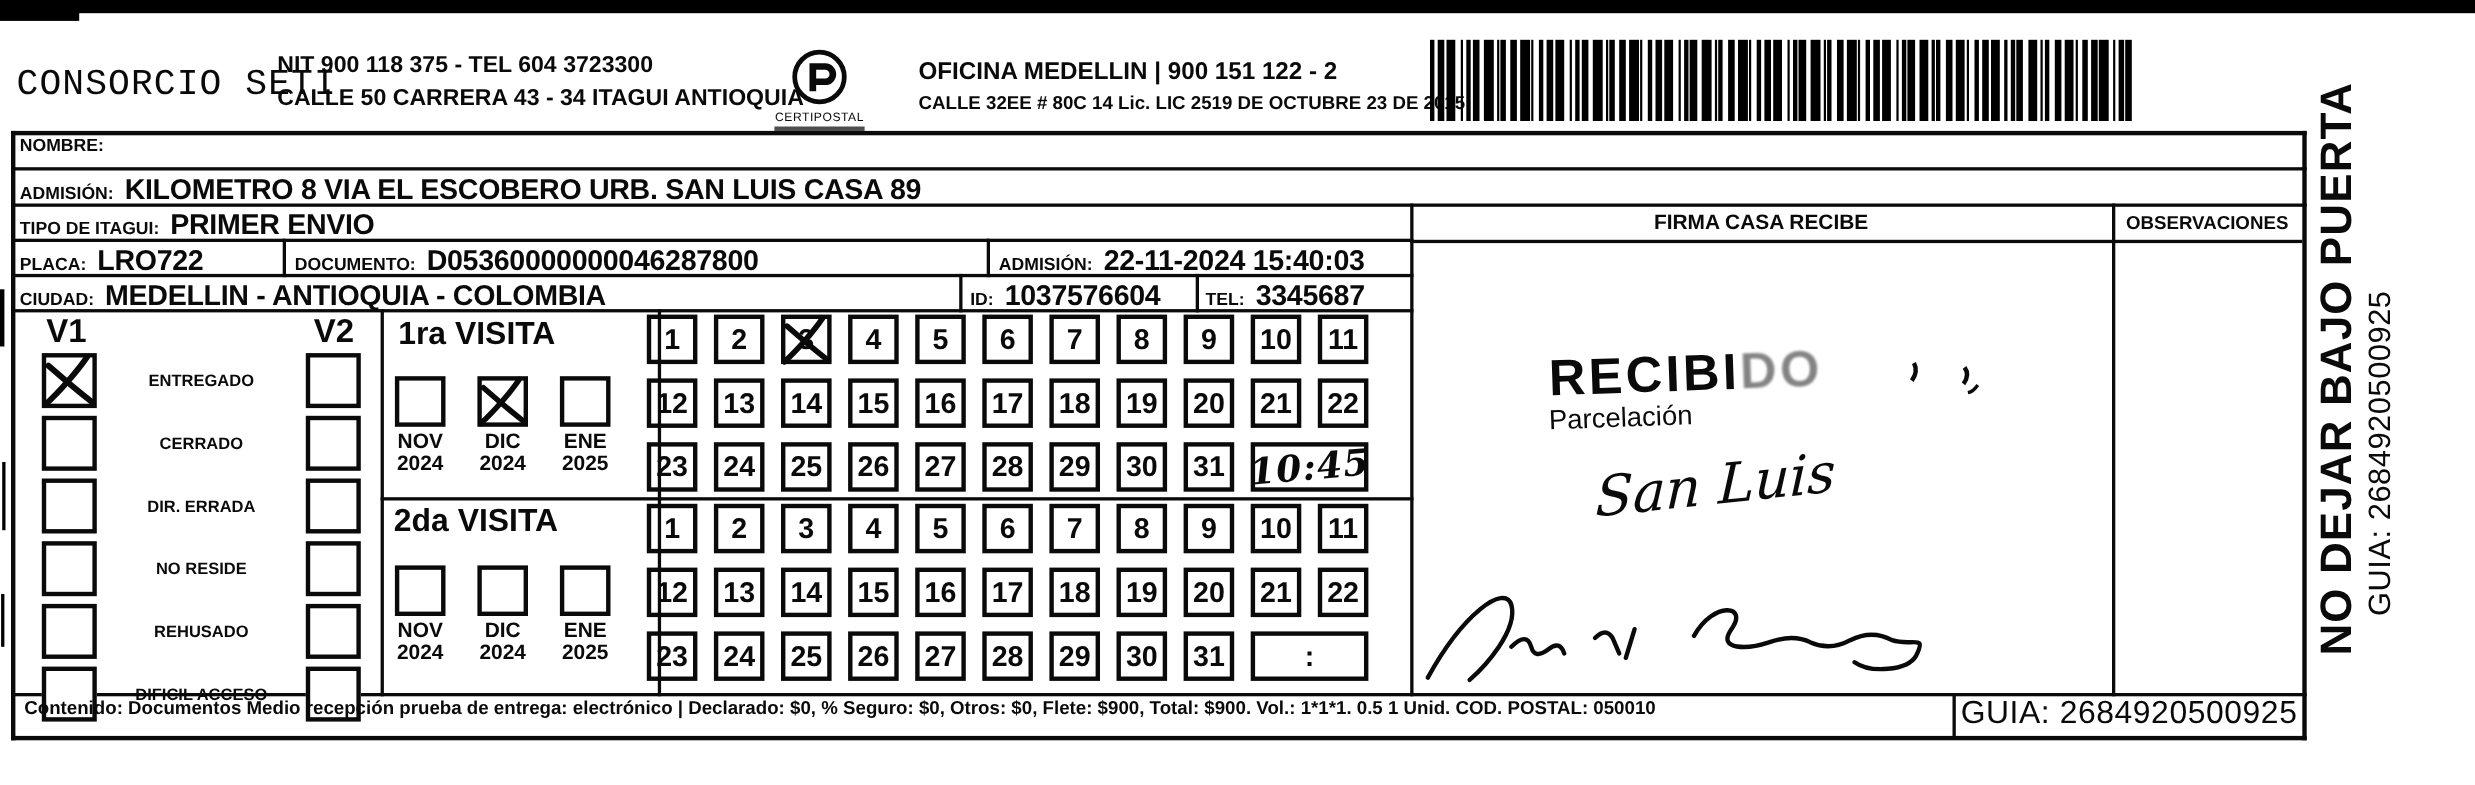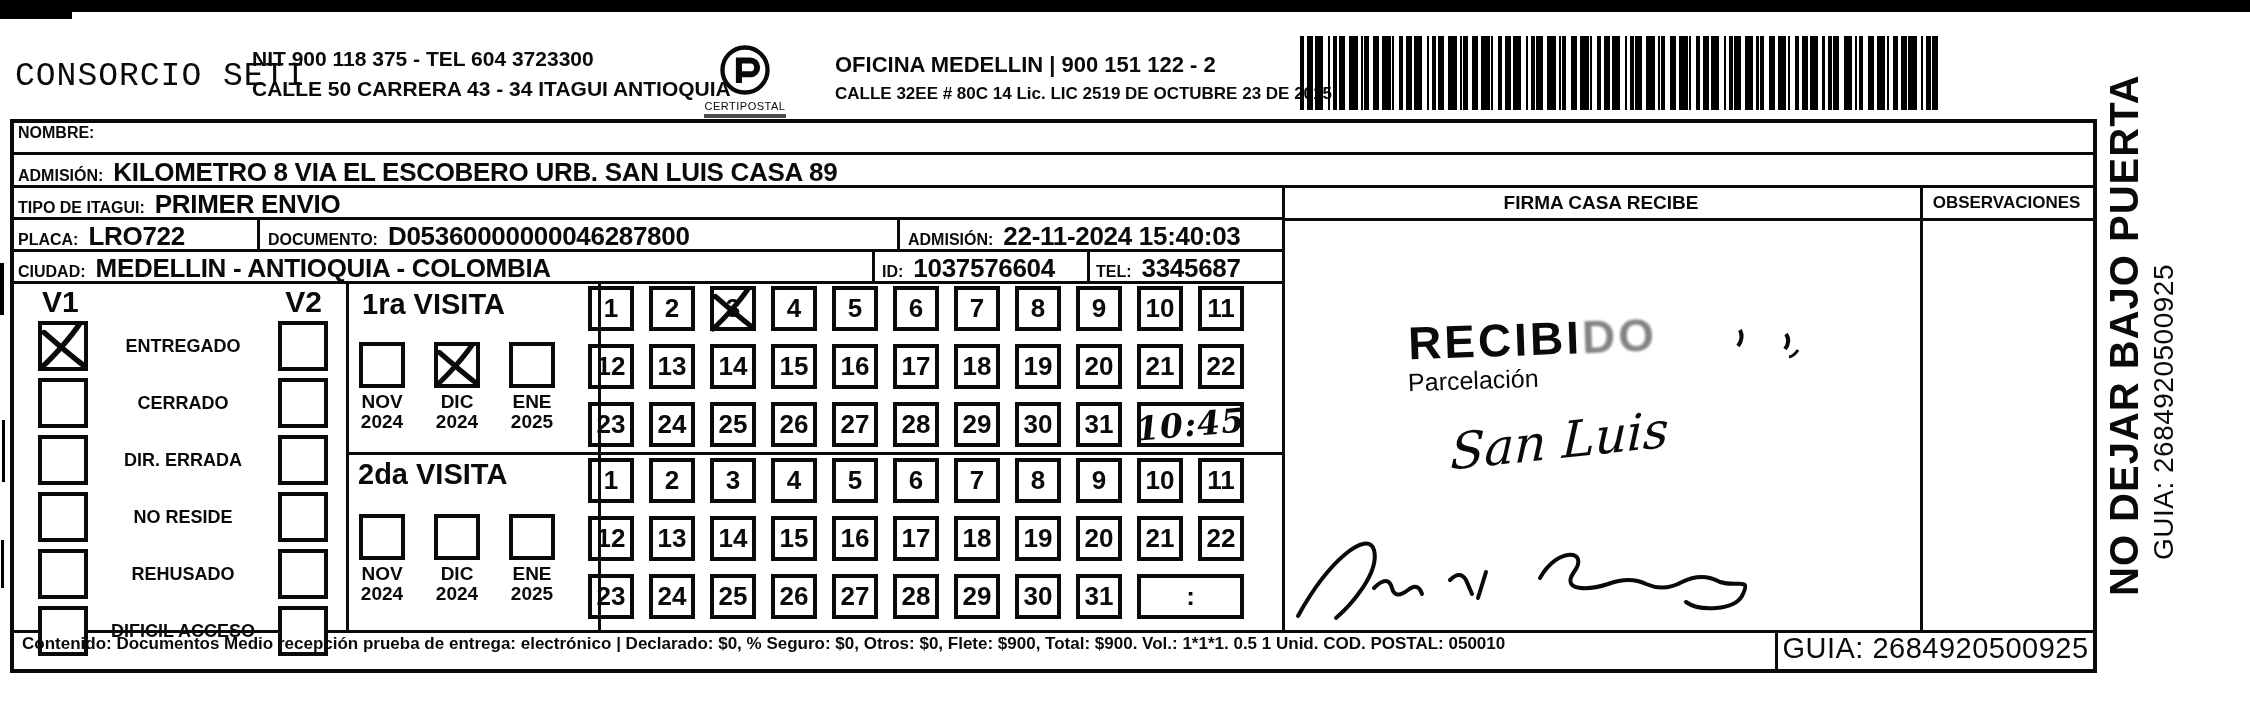--- a/index.html
+++ b/index.html
@@ -13,21 +13,21 @@
   .company{font-size:33px;font-weight:400;letter-spacing:1px;}
   .hdr-small{font-size:21px;font-weight:700;line-height:26px;white-space:nowrap;}
   .office1{font-size:22px;font-weight:700;}
   .office2{font-size:17px;font-weight:700;}
   .scan-bar{position:absolute;background:#000;}
   .barcode{position:absolute;display:flex;align-items:stretch;overflow:hidden;}
   .barcode .bar{background:#000;height:100%;flex:0 0 auto;}
   
   .vhead{font-size:30px;font-weight:700;}
   .status-row{position:absolute;left:0;right:0;display:flex;align-items:center;}
-  .status-row .slabel{flex:1;text-align:center;font-size:18px;font-weight:700;}
+  .status-row .slabel{flex:1;text-align:center;font-size:15px;font-weight:700;}
   .cb{position:relative;width:42px;height:42px;border:4px solid #0a0a0a;background:#fff;flex:0 0 auto;}
   .cb-sm{position:relative;width:38px;height:38px;border:4px solid #0a0a0a;background:#fff;}
   .xmark{position:absolute;inset:-6px;overflow:visible;}
   .xmark path{stroke:#0a0a0a;stroke-width:4;fill:none;stroke-linecap:round;}
   
   .visit-title{font-size:29px;font-weight:700;white-space:nowrap;}
   .months{position:absolute;display:flex;gap:23px;}
   .month{display:flex;flex-direction:column;align-items:center;width:52px;}
   .month .mlabel{font-size:19px;font-weight:700;margin-top:4px;line-height:20px;}
   .month .myear{font-size:19px;font-weight:700;line-height:20px;}

